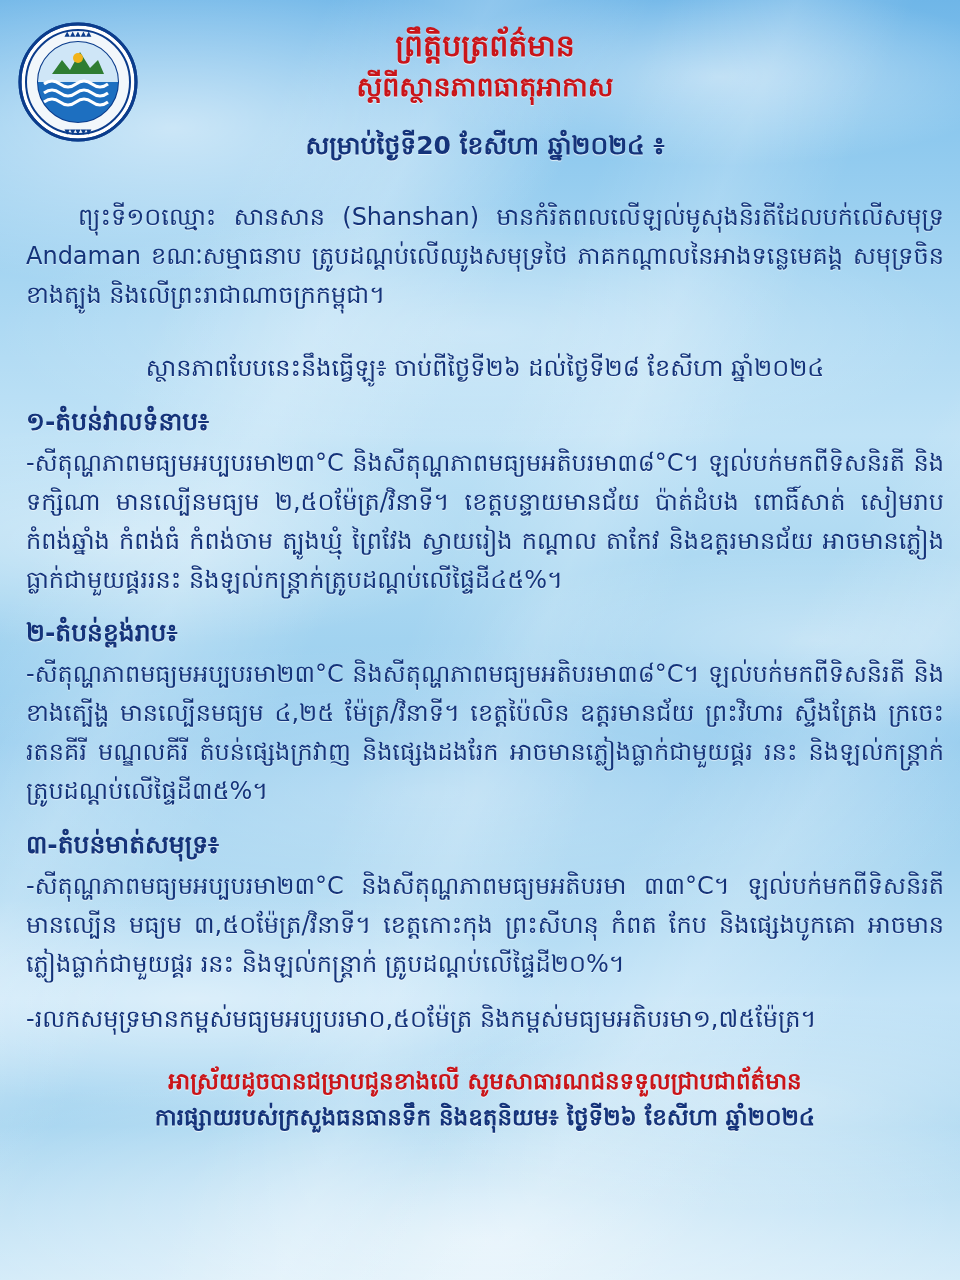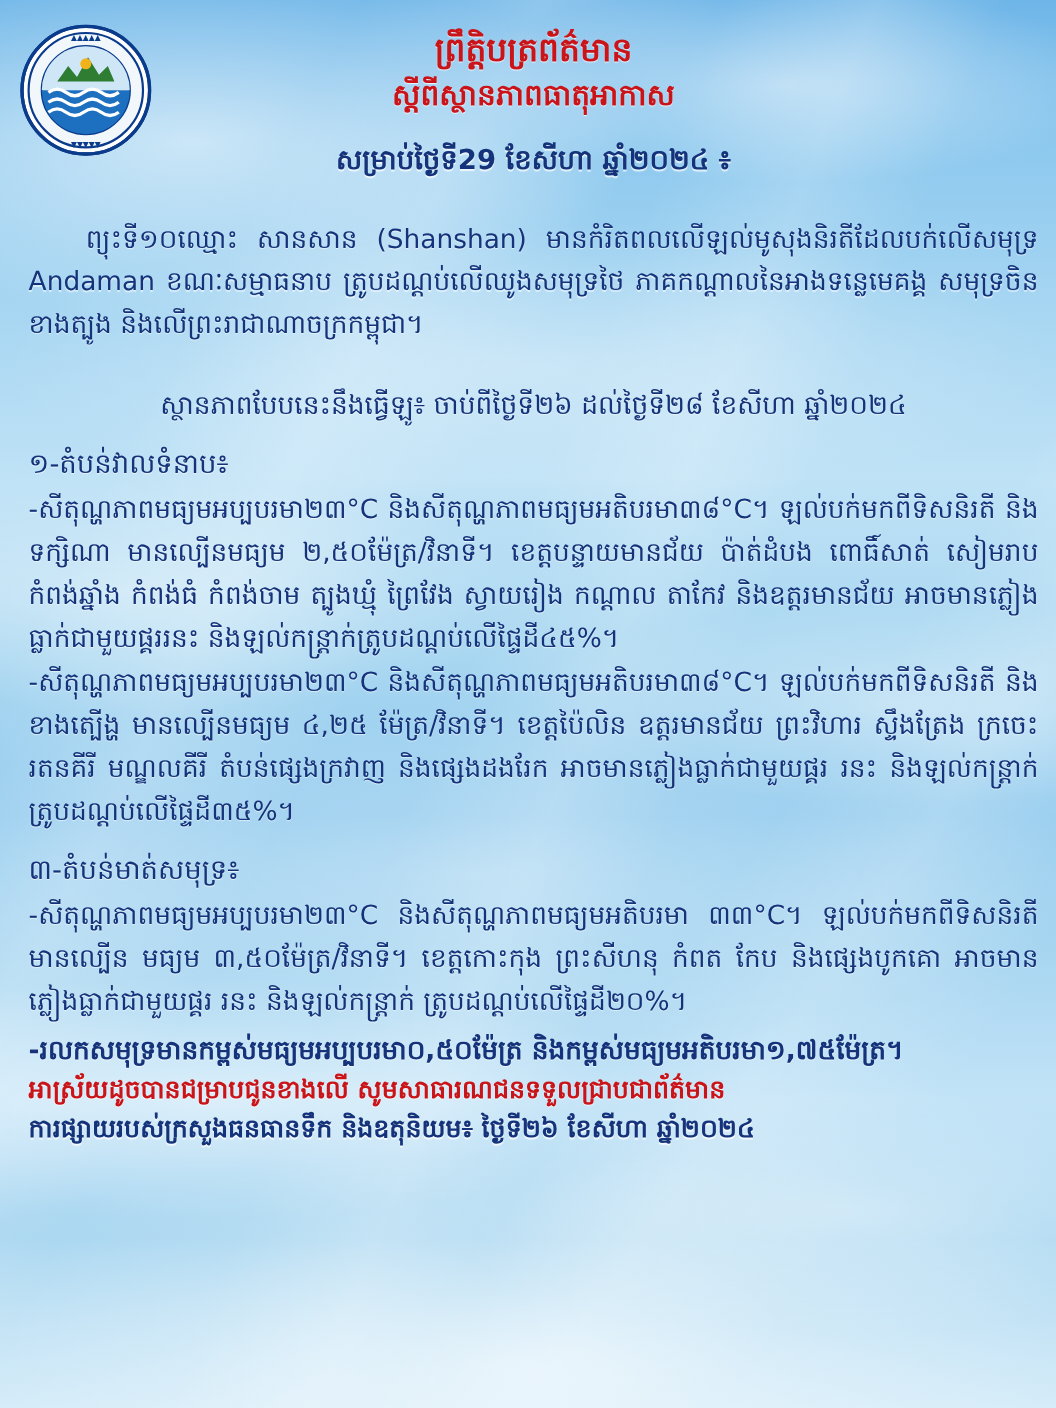--- a/index.html
+++ b/index.html
@@ -100,35 +100,37 @@
   }
   .para.indent { text-indent: 52px; }
   .para.center {
     text-align: center;
     text-indent: 0;
   }
 
   .section-head {
     color: #14337a;
     font-size: 25px;
-    font-weight: normal;
+    font-weight: bold;
     margin-top: 18px;
     text-shadow: 0 1px 1px rgba(255,255,255,0.7);
   }
   .section-body {
     color: #14337a;
     font-size: 24px;
     line-height: 1.62;
     text-align: justify;
     margin-top: 2px;
     text-shadow: 0 1px 1px rgba(255,255,255,0.6);
   }
-  .tight { margin-top: 6px; font-weight: bold; }
+  .tight { margin-top: 16px; }
 
   .footer {
+    margin-top: 26px;
+    text-align: center;
     color: #c9151a;
     font-size: 23px;
     font-weight: bold;
     line-height: 1.55;
     text-shadow: 0 1px 1px rgba(255,255,255,0.8);
   }
   .footer .line2 { color: #14337a; }
 </style>
 </head>
 <body>
@@ -156,30 +158,31 @@
   </div>
 
   <div class="content">
 
     <div class="title-block">
       <div class="title-main">ព្រឹត្តិបត្រព័ត៌មាន</div>
       <div class="title-sub">ស្តីពីស្ថានភាពធាតុអាកាស</div>
     </div>
 
     <div class="intro">
-      <div>សម្រាប់ថ្ងៃទី29 ខែសីហា ឆ្នាំ២០២៤ ៖</div>
+      <div>សម្រាប់ថ្ងៃទី20 ខែសីហា ឆ្នាំ២០២៤ ៖</div>
     </div>
 
     <div class="para indent">ព្យុះទី១០ឈ្មោះ សានសាន (Shanshan) មានកំរិតពលលើឡល់មូសុងនិរតីដែលបក់លើសមុទ្រ Andaman ខណៈសម្មាធនាប ត្រូបដណ្តប់លើឈូងសមុទ្រថៃ ភាគកណ្តាលនៃអាងទន្លេមេគង្គ សមុទ្រចិនខាងត្បូង និងលើព្រះរាជាណាចក្រកម្ពុជា។</div>
 
     <div class="para center">ស្ថានភាពបែបនេះនឹងធ្វើឡូ៖ ចាប់ពីថ្ងៃទី២៦ ដល់ថ្ងៃទី២៨ ខែសីហា ឆ្នាំ២០២៤</div>
 
     <div class="section-head">១-តំបន់វាលទំនាប៖</div>
     <div class="section-body">-សីតុណ្ហភាពមធ្យមអប្បបរមា២៣°C  និងសីតុណ្ហភាពមធ្យមអតិបរមា៣៨°C។  ឡល់បក់មកពីទិសនិរតី  និងទក្សិណា មានល្បើនមធ្យម ២,៥០ម៉ែត្រ/វិនាទី។ ខេត្តបន្ទាយមានជ័យ ប៉ាត់ដំបង ពោធិ៍សាត់ សៀមរាប កំពង់ឆ្នាំង កំពង់ធំ កំពង់ចាម ត្បូងឃ្មុំ ព្រៃវែង ស្វាយរៀង កណ្តាល តាកែវ និងឧត្តរមានជ័យ អាចមានភ្លៀងធ្លាក់ជាមួយផ្គររនះ និងឡល់កន្ត្រាក់ត្រូបដណ្តប់លើផ្ទៃដី៤៥%។</div>
 
+    <div class="section-head">២-តំបន់ខ្ពង់រាប៖</div>
     <div class="section-body">-សីតុណ្ហភាពមធ្យមអប្បបរមា២៣°C  និងសីតុណ្ហភាពមធ្យមអតិបរមា៣៨°C។ ឡល់បក់មកពីទិសនិរតី និងខាងត្បើង្ហ មានល្បើនមធ្យម ៤,២៥ ម៉ែត្រ/វិនាទី។ ខេត្តប៉ៃលិន ឧត្តរមានជ័យ ព្រះវិហារ ស្ទឹងត្រែង ក្រចេះ រតនគីរី មណ្ឌលគីរី តំបន់ផ្សេងក្រវាញ និងផ្សេងដងរែក អាចមានភ្លៀងធ្លាក់ជាមួយផ្គរ រនះ និងឡល់កន្ត្រាក់ត្រូបដណ្តប់លើផ្ទៃដី៣៥%។</div>
 
     <div class="section-head">៣-តំបន់មាត់សមុទ្រ៖</div>
     <div class="section-body">-សីតុណ្ហភាពមធ្យមអប្បបរមា២៣°C  និងសីតុណ្ហភាពមធ្យមអតិបរមា ៣៣°C។ ឡល់បក់មកពីទិសនិរតី មានល្បើន មធ្យម ៣,៥០ម៉ែត្រ/វិនាទី។ ខេត្តកោះកុង ព្រះសីហនុ កំពត កែប និងផ្សេងបូកគោ អាចមានភ្លៀងធ្លាក់ជាមួយផ្គរ រនះ និងឡល់កន្ត្រាក់ ត្រូបដណ្តប់លើផ្ទៃដី២០%។</div>
     <div class="section-body tight">-រលកសមុទ្រមានកម្ពស់មធ្យមអប្បបរមា០,៥០ម៉ែត្រ និងកម្ពស់មធ្យមអតិបរមា១,៧៥ម៉ែត្រ។</div>
 
     <div class="footer">
       <div>អាស្រ័យដូចបានជម្រាបជូនខាងលើ សូមសាធារណជនទទួលជ្រាបជាព័ត៌មាន</div>
       <div class="line2">ការផ្សាយរបស់ក្រសួងធនធានទឹក និងឧតុនិយម៖ ថ្ងៃទី២៦ ខែសីហា ឆ្នាំ២០២៤</div>
     </div>

